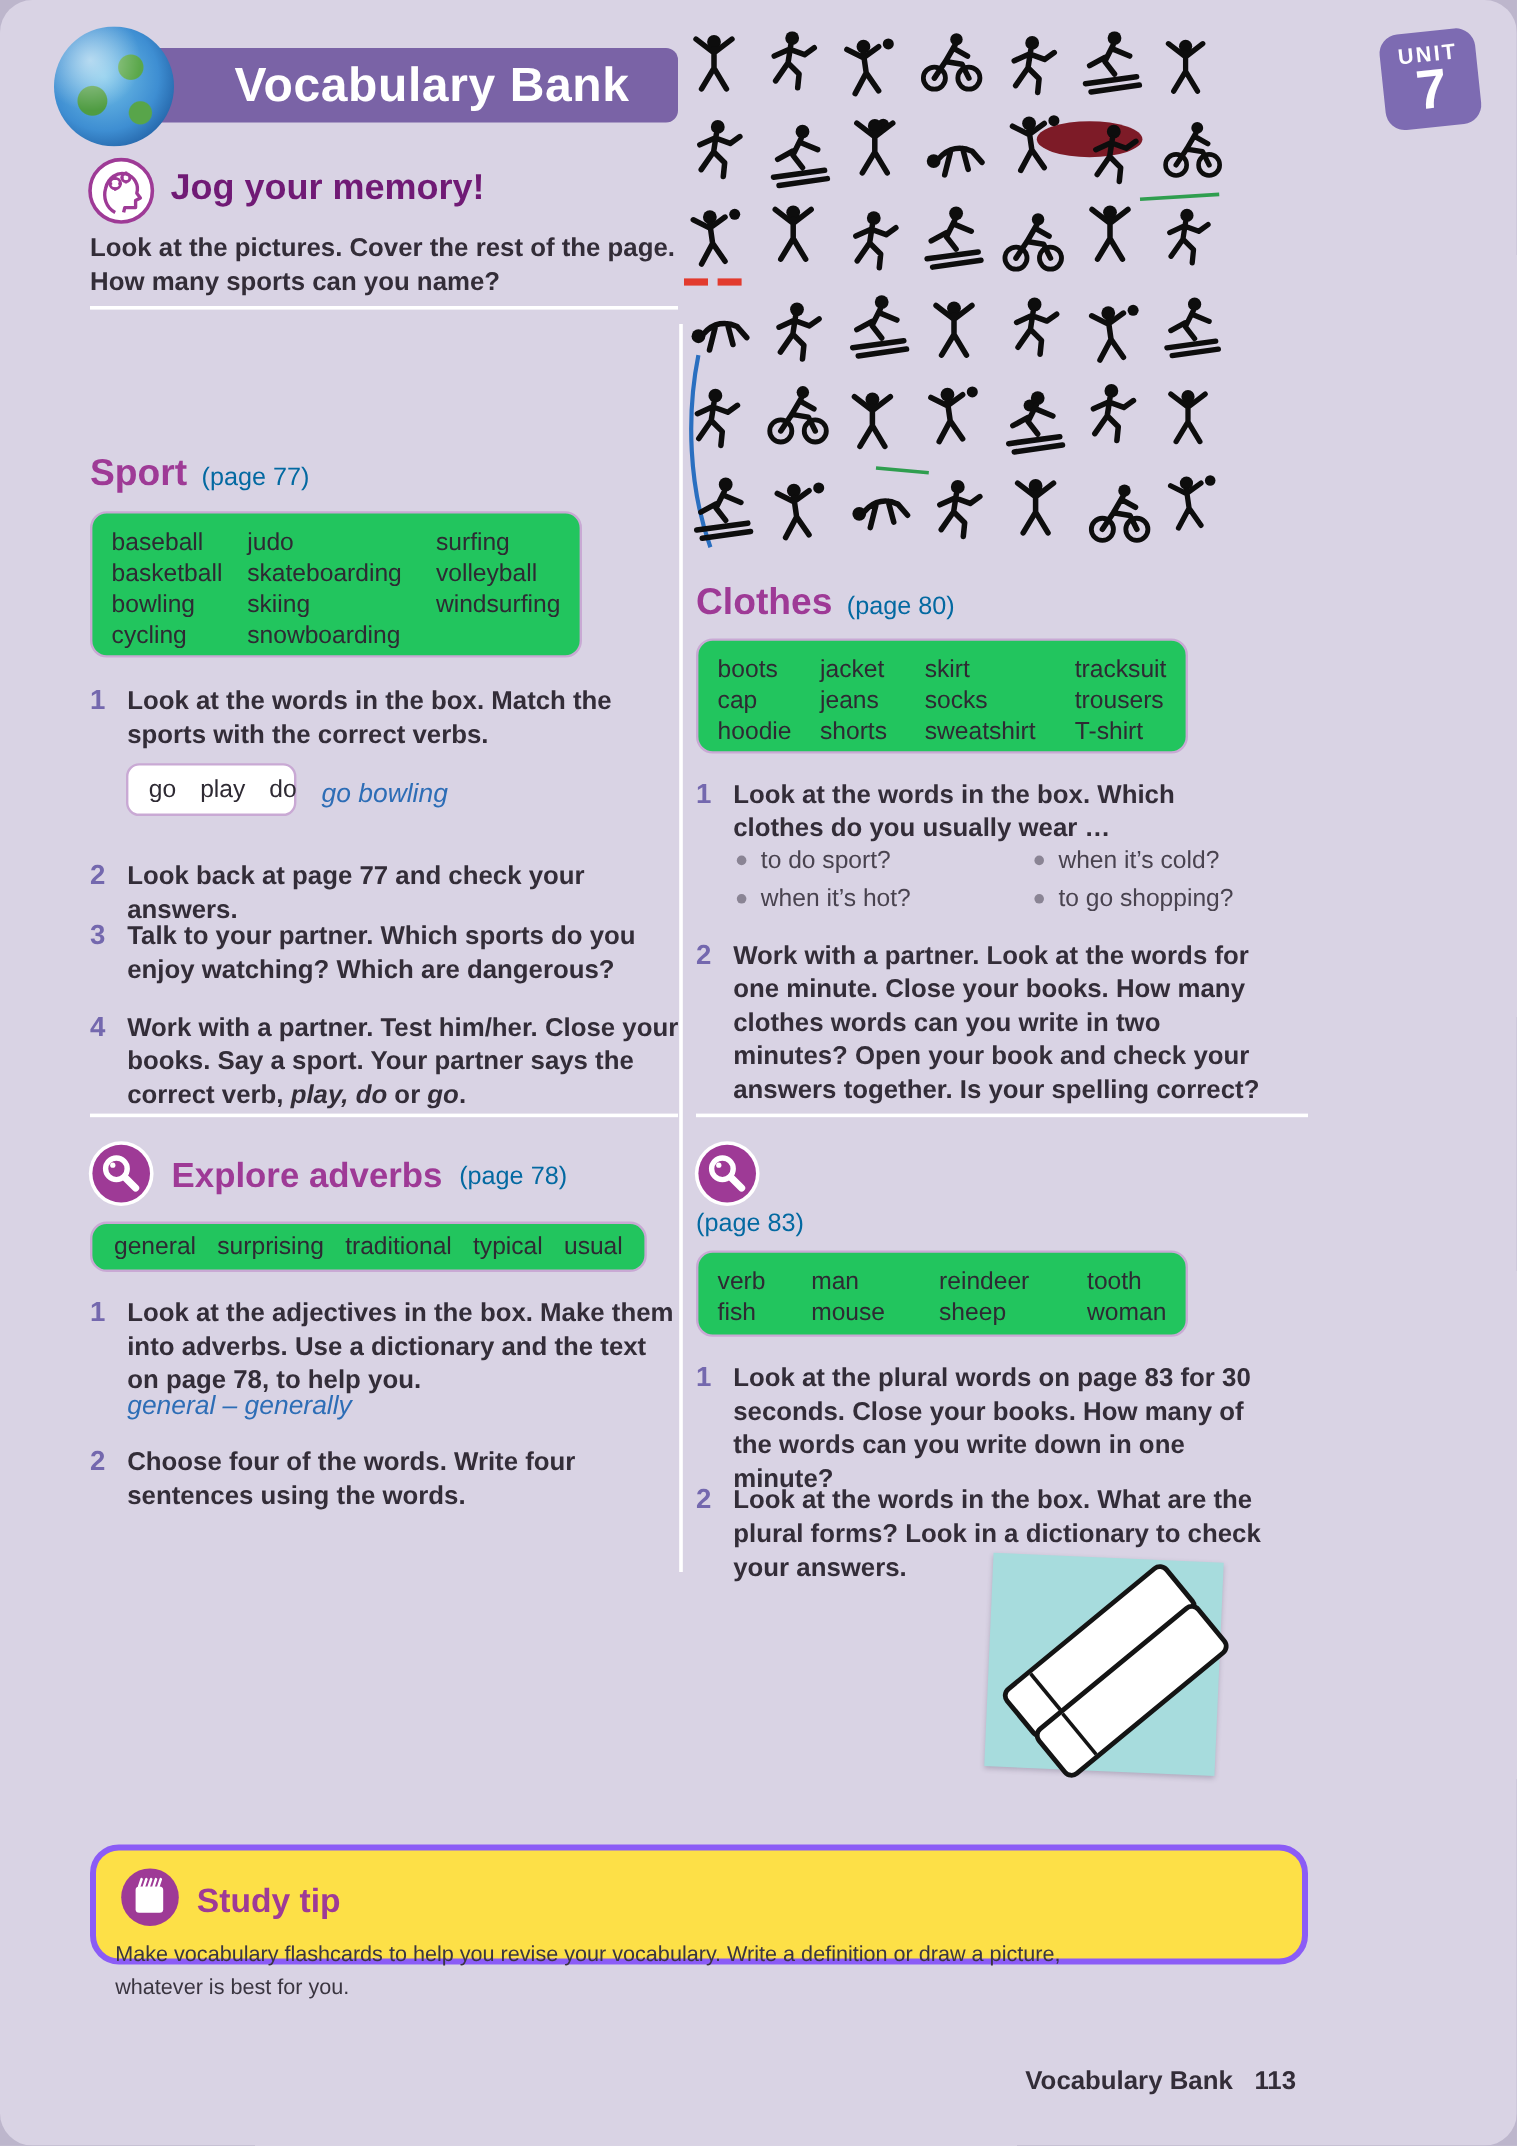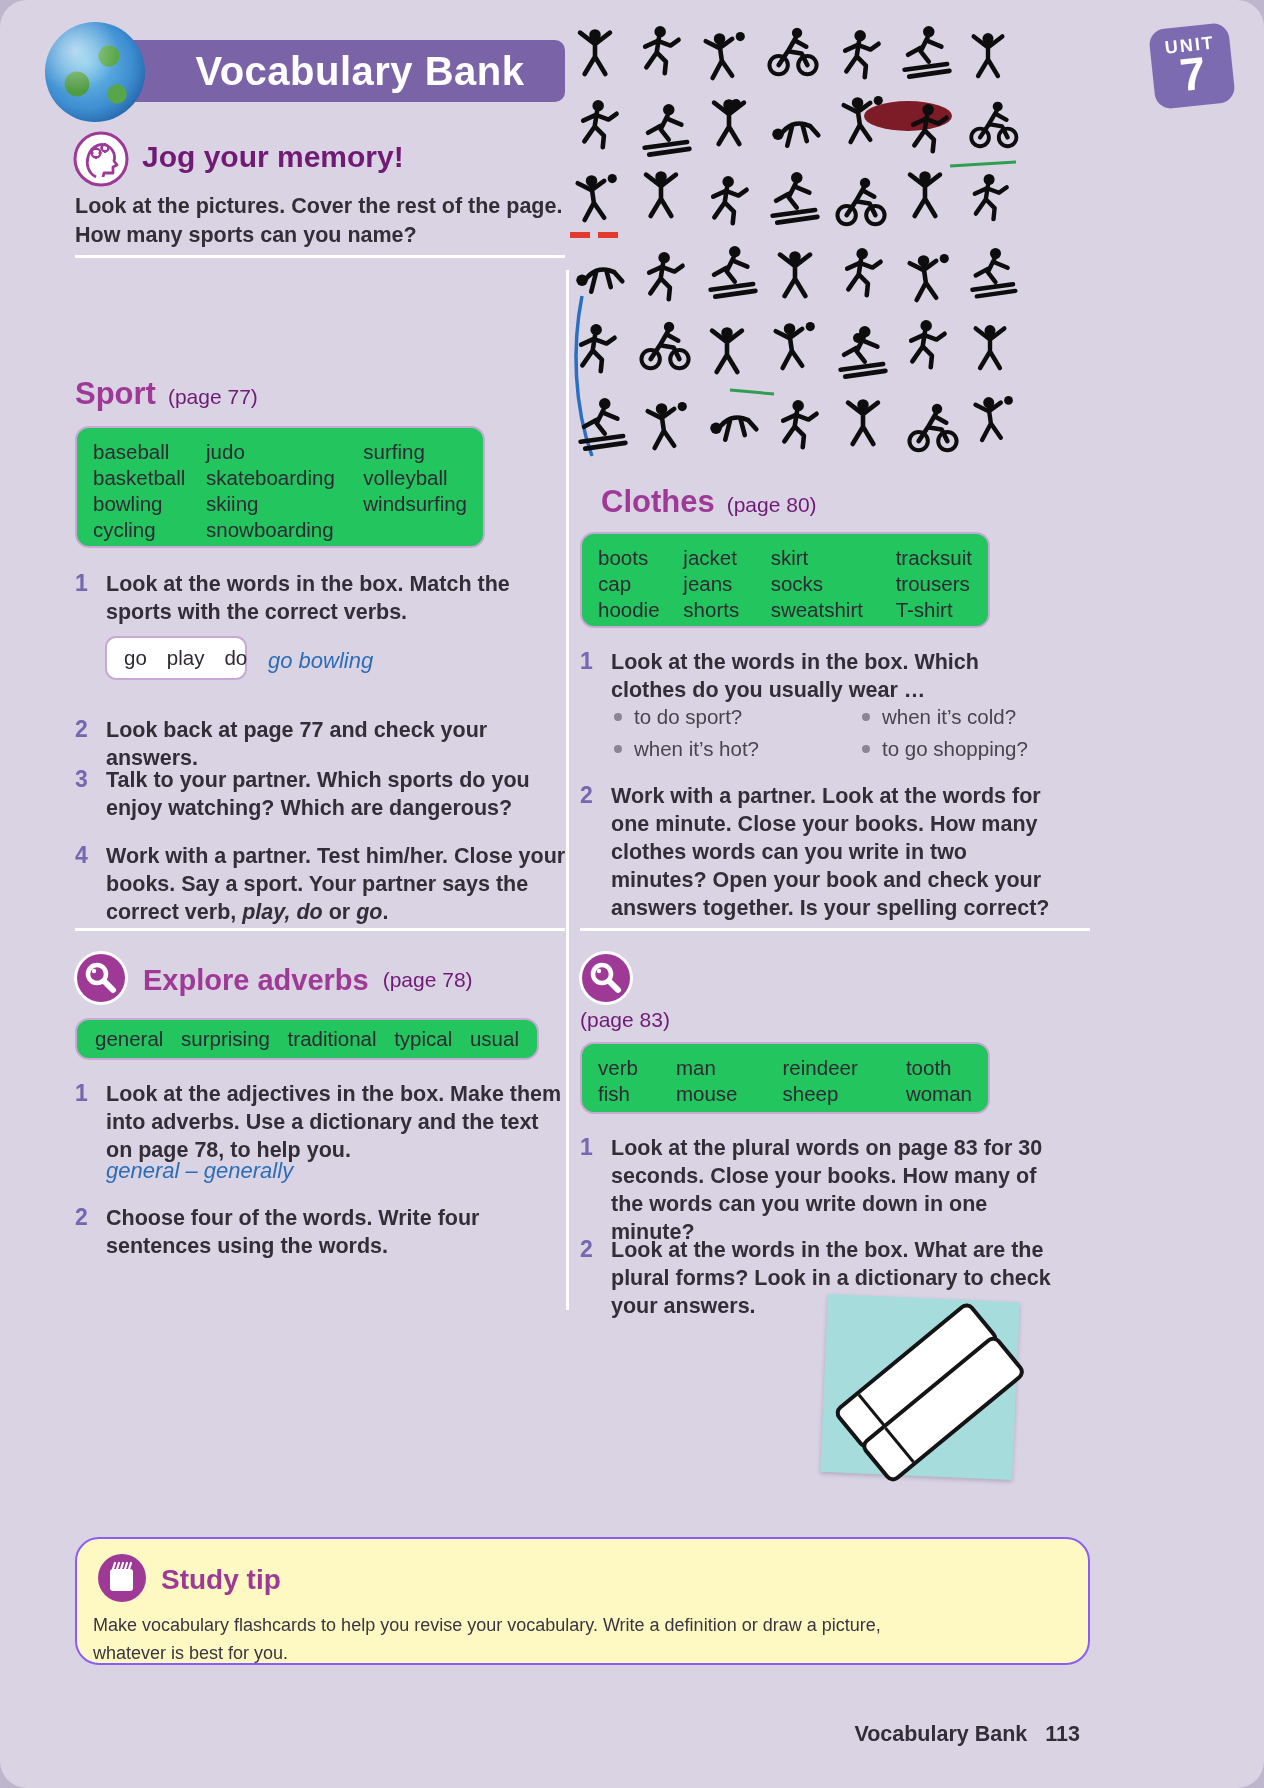--- a/index.html
+++ b/index.html
@@ -38,21 +38,21 @@
   .collage{position:absolute;left:570px;top:26px;width:455px;height:458px;z-index:1;}
   .collage circle{fill:#0d0d0d;}
   .collage .st{fill:none;stroke:#0d0d0d;stroke-width:4;stroke-linecap:round;stroke-linejoin:round;}
   .collage .sw{fill:none;stroke:#0d0d0d;stroke-width:3.5;}
   
   .abs{position:absolute;}
   .hdiv{position:absolute;height:3px;background:#ffffff;}
   .vdiv{position:absolute;width:3px;background:#ffffff;}
   .section-head{position:absolute;display:flex;align-items:baseline;gap:12px;}
   .section-title{color:#9e3a96;font-size:31px;font-weight:bold;}
-  .page-ref{color:#701a75;font-size:21px;font-weight:normal;}
+  .page-ref{color:#0369a1;font-size:21px;font-weight:normal;}
   .explore-head{position:absolute;display:flex;align-items:center;gap:14px;}
   .explore-title{color:#9e3a96;font-size:29px;font-weight:bold;}
   .jog-title{color:#701a75;font-size:30px;font-weight:bold;}
   .intro{position:absolute;font-size:21.5px;font-weight:bold;line-height:29px;color:#332d38;}
   .word-box{
     position:absolute;background:#22c55e;border:2.5px solid #c9a9d4;border-radius:14px;
     box-sizing:border-box;display:flex;padding:11px 16px;
   }
   .word{display:block;font-size:20.5px;line-height:26px;color:#2e2a33;}
   .exercise{position:absolute;display:flex;gap:11px;}
@@ -64,22 +64,22 @@
     box-sizing:border-box;display:flex;align-items:center;gap:20px;padding:0 17px;
   }
   .verb{font-size:20.5px;color:#2e2a33;}
   .blue-example{position:absolute;color:#2d6db6;font-size:22px;font-style:italic;}
   .bullets{position:absolute;display:flex;gap:68px;}
   .bullet-row{display:flex;align-items:flex-start;gap:12px;margin-bottom:6px;}
   .dot{width:8px;height:8px;border-radius:50%;background:#8a8494;margin-top:9px;flex:none;}
   .bullet-text{font-size:20.5px;color:#49434f;line-height:26px;}
   
   .study-box{
-    position:absolute;left:75px;top:1537px;width:1015px;height:128px;background:#fef9c3;
-    border:2px solid #8b5cf6;border-radius:24px;box-sizing:border-box;z-index:2;
+    position:absolute;left:75px;top:1537px;width:1015px;height:100px;background:#fde047;
+    border:5px solid #8b5cf6;border-radius:24px;box-sizing:border-box;z-index:2;
   }
   .study-head{position:absolute;left:20px;top:14px;display:flex;align-items:center;gap:14px;}
   .study-title{color:#9e3a96;font-size:28px;font-weight:bold;}
   .study-text{position:absolute;left:16px;top:72px;width:840px;font-size:18px;color:#3a3540;line-height:28px;}
   
   .sticky{position:absolute;left:824px;top:1298px;width:192px;height:178px;background:#a7dcdd;
     transform:rotate(2.5deg);z-index:3;box-shadow:0 2px 4px rgba(60,50,80,.25);}
   .flashcard{position:absolute;background:#ffffff;border:4px solid #141414;border-radius:9px;}
   .flashcard::after{content:"";position:absolute;top:0;bottom:0;left:26px;width:3px;background:#141414;}
   .fc1{width:168px;height:44px;left:4px;top:52px;transform:rotate(-42deg);}
@@ -253,21 +253,21 @@
     <div class="extext">Talk to your partner. Which sports do you enjoy watching? Which are dangerous?</div>
   </div>
 
   <div class="exercise" style="left:75px;top:842px;width:492px;">
     <span class="exnum">4</span>
     <div class="extext">
       <span>Work with a partner. Test him/her. Close your books. Say a sport. Your partner says the correct verb, </span><span class="it">play, do</span><span> or </span><span class="it">go</span><span>.</span>
     </div>
   </div>
 
-  <div class="section-head" style="left:580px;top:484px;margin-left:21px;">
+  <div class="section-head" style="left:580px;top:484px;">
     <span class="section-title">Clothes</span>
     <span class="page-ref">(page 80)</span>
   </div>
   <div class="word-box" style="left:580px;top:532px;width:410px;height:96px;">
     <div style="width:86px;">
       <span class="word">boots</span>
       <span class="word">cap</span>
       <span class="word">hoodie</span>
     </div>
     <div style="width:88px;">

